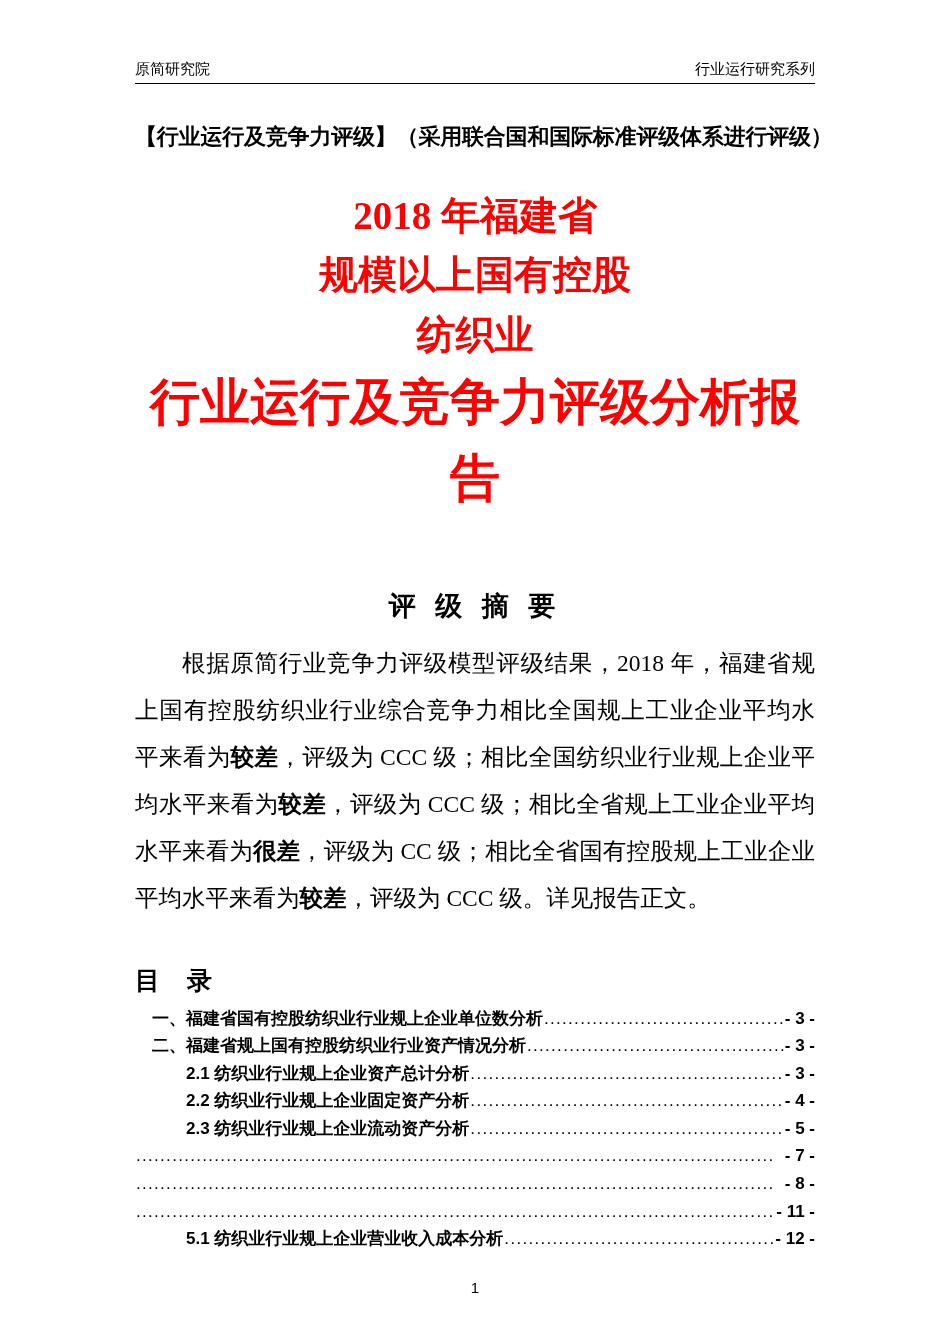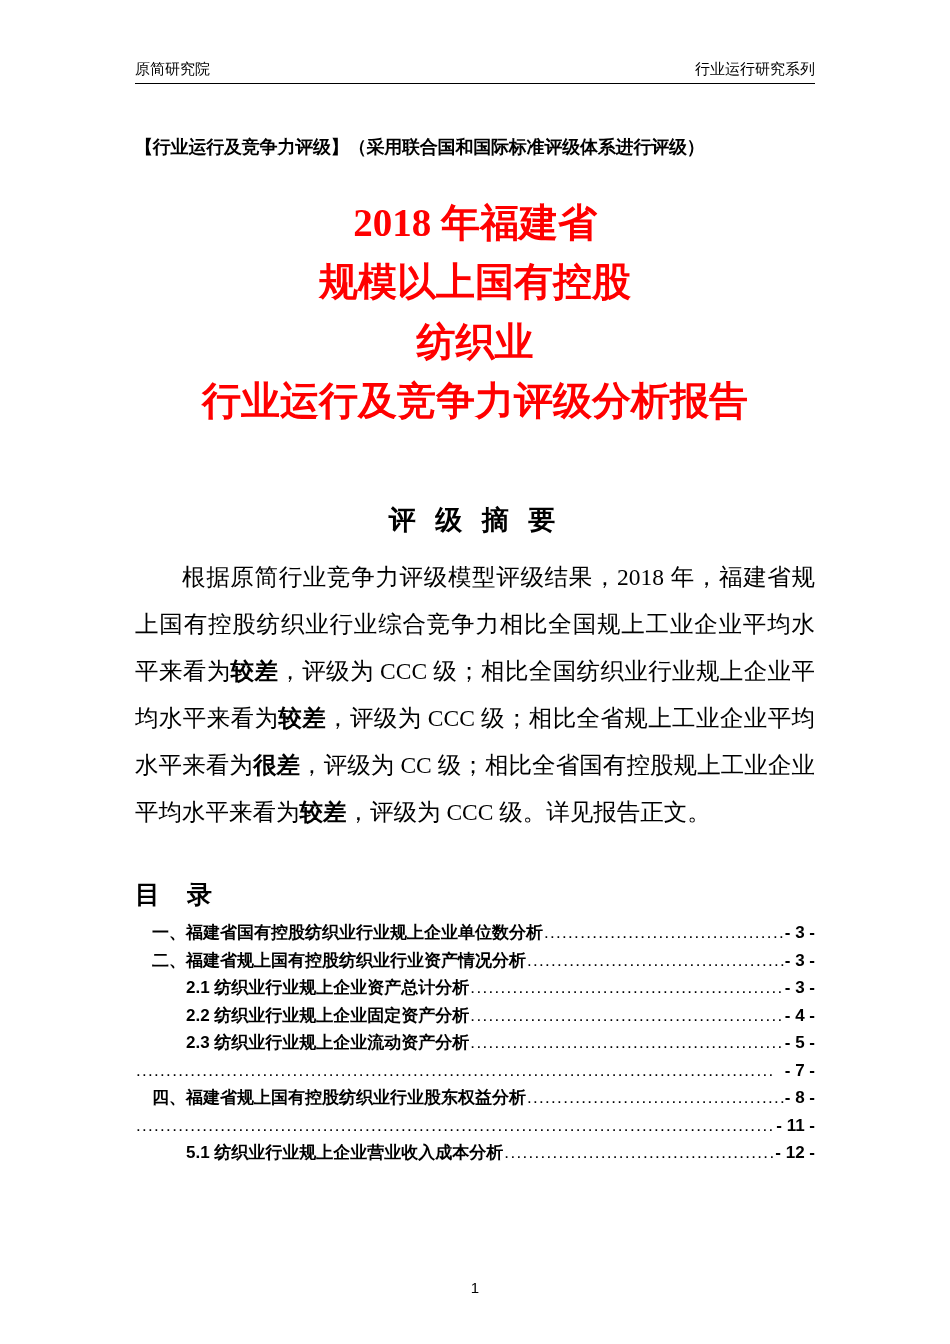--- a/index.html
+++ b/index.html
@@ -41,42 +41,41 @@
     white-space: nowrap;
   }
   
   .content {
     position: absolute;
     top: 122px;
     left: 135px;
     right: 135px;
   }
   .subject-line {
-    font-size: 18px;
+    font-size: 22px;
     font-weight: bold;
     font-family: "Liberation Sans", sans-serif;
     letter-spacing: -0.2px;
     white-space: nowrap;
     margin-bottom: 34px;
-    margin-top: 13px;
   }
   .title-block {
     text-align: center;
     color: #ff0000;
     font-weight: bold;
     font-family: "Liberation Serif", serif;
   }
   .title-block .t1,
   .title-block .t2,
   .title-block .t3 {
     font-size: 39px;
     line-height: 1.52;
   }
   .title-block .t4 {
-    font-size: 39px;
+    font-size: 50px;
     line-height: 1.52;
     font-family: "Liberation Sans", sans-serif;
   }
   .summary-heading {
     text-align: center;
     font-size: 27px;
     font-weight: bold;
     font-family: "Liberation Sans", sans-serif;
     letter-spacing: 6px;
     margin-top: 72px;
@@ -200,21 +199,20 @@
       <div class="toc-entry lvl2">
         <span class="toc-label">2.3 纺织业行业规上企业流动资产分析</span>
         <span class="toc-dots">..........................................................................................................</span>
         <span class="toc-page">- 5 -</span>
       </div>
       <div class="toc-entry lvl1">
         <span class="toc-dots">..........................................................................................................</span>
         <span class="toc-page">- 7 -</span>
       </div>
       <div class="toc-entry lvl1">
-        <span class="toc-label">四、福建省规上国有控股纺织业行业股东权益分析</span>
         <span class="toc-dots">..........................................................................................................</span>
         <span class="toc-page">- 8 -</span>
       </div>
       <div class="toc-entry lvl1">
         <span class="toc-dots">..........................................................................................................</span>
         <span class="toc-page">- 11 -</span>
       </div>
       <div class="toc-entry lvl2">
         <span class="toc-label">5.1 纺织业行业规上企业营业收入成本分析</span>
         <span class="toc-dots">..........................................................................................................</span>

